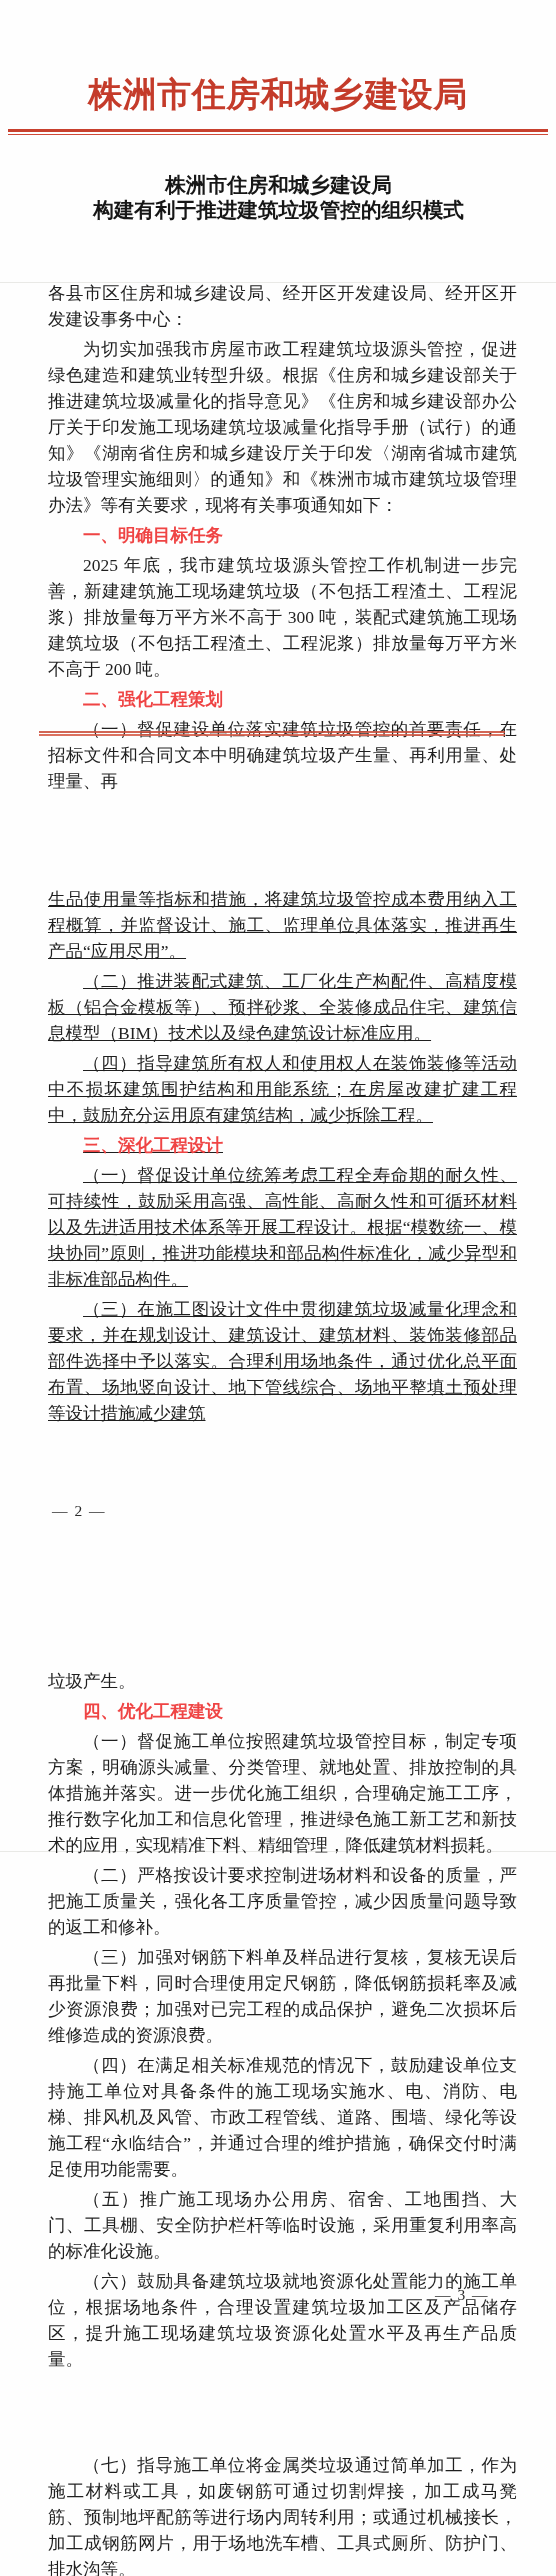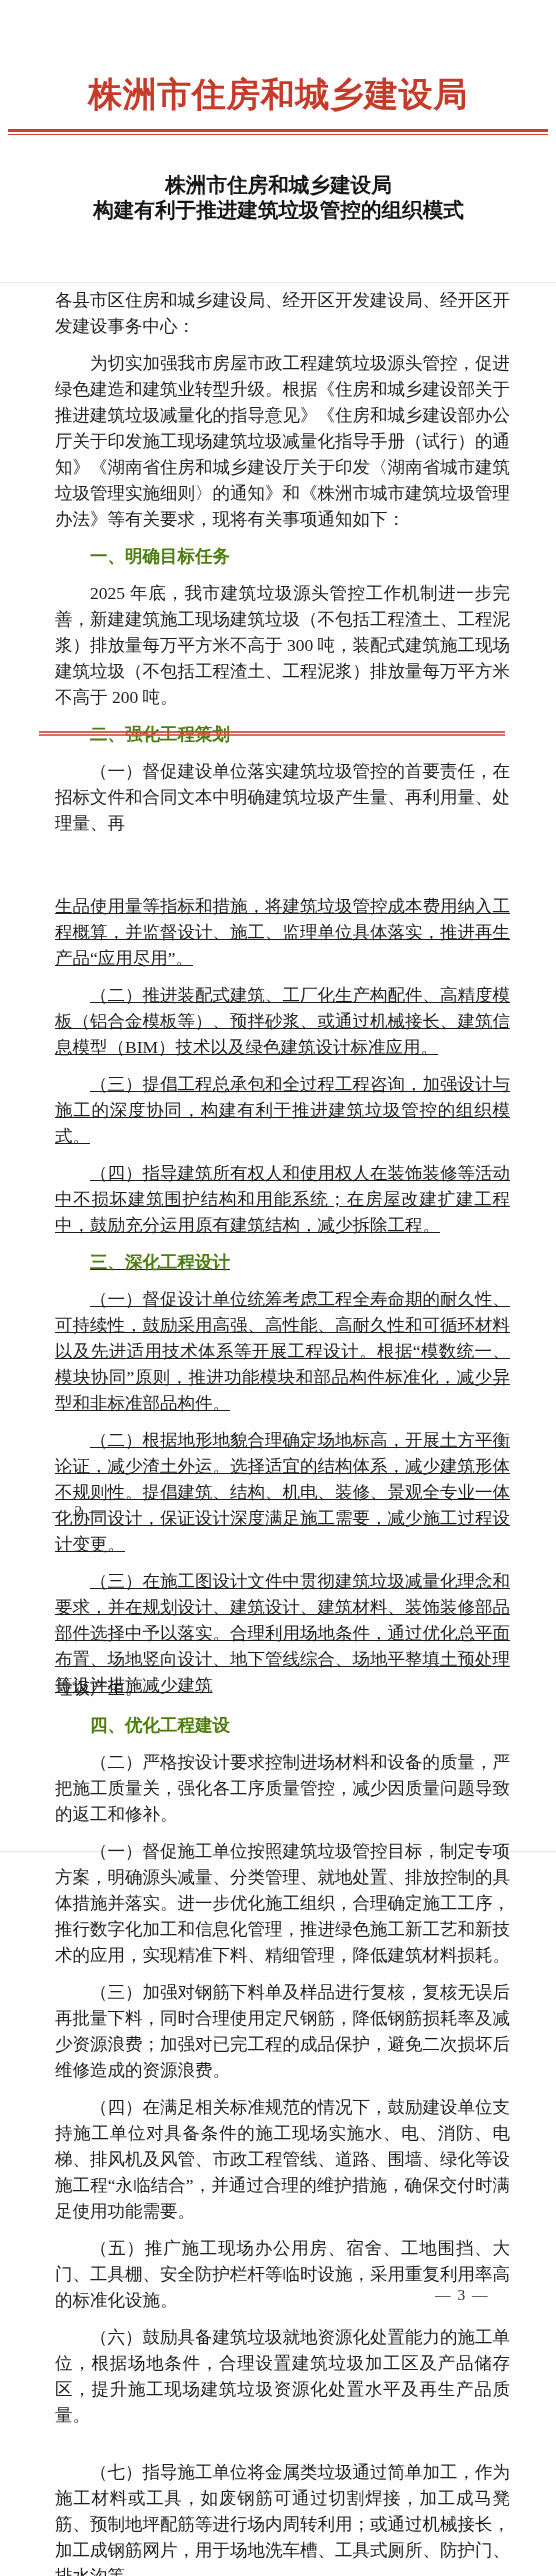--- a/index.html
+++ b/index.html
@@ -12,24 +12,24 @@
           font-family:"Liberation Serif", serif;}
   .redrule{position:absolute;top:129px;left:7.7px;right:7.7px;height:6.7px;}
   .redrule .thick{height:3.1px;background:#c8402e;}
   .redrule .thin{height:1.5px;background:#cf4a38;margin-top:1.5px;}
 
   .title{position:absolute;top:173px;left:31px;width:495px;text-align:center;
          font-size:20.6px;line-height:25px;font-weight:700;color:#161616;}
 
   .body-flow{position:absolute;left:44px;width:477px;font-size:17.5px;line-height:26px;
              text-align:justify;color:#1f1f1f;}
-  .body-flow p{margin:11px;}
+  .body-flow p{margin:4px;}
   .body-flow p.indent{text-indent:2em;}
   .body-flow p.noindent{text-indent:0;}
-  .body-flow p.heading{text-indent:2em;font-weight:700;color:#4d7c0f;
+  .body-flow p.heading{text-indent:2em;font-weight:700;color:#ef4444;
              font-family:"Liberation Sans", sans-serif;}
 
   #page1-body{top:276px;}
   #page2-body{top:882px;text-decoration:underline;}
   #page3-body{top:1664px;}
   #page4-body{top:2448px;}
 
   .edge-line{position:absolute;top:731px;left:39px;width:466px;height:5.2px;
      background:linear-gradient(#c94a36 0 2.1px, rgba(255,255,255,0) 2.1px 3.1px, #d55843 3.1px 4.6px);
      opacity:.85;}
@@ -67,35 +67,33 @@
       <p class="heading">一、明确目标任务</p>
       <p class="indent">2025 年底，我市建筑垃圾源头管控工作机制进一步完善，新建建筑施工现场建筑垃圾（不包括工程渣土、工程泥浆）排放量每万平方米不高于 300 吨，装配式建筑施工现场建筑垃圾（不包括工程渣土、工程泥浆）排放量每万平方米不高于 200 吨。</p>
       <p class="heading">二、强化工程策划</p>
       <p class="indent">（一）督促建设单位落实建筑垃圾管控的首要责任，在招标文件和合同文本中明确建筑垃圾产生量、再利用量、处理量、再</p>
     </div>
 
   <div class="edge-line"></div>
 
   <div class="body-flow" id="page2-body">
       <p class="noindent">生品使用量等指标和措施，将建筑垃圾管控成本费用纳入工程概算，并监督设计、施工、监理单位具体落实，推进再生产品“应用尽用”。</p>
-      <p class="indent">（二）推进装配式建筑、工厂化生产构配件、高精度模板（铝合金模板等）、预拌砂浆、或通过机械接长、建筑信息模型（BIM）技术以及绿色建筑设计标准应用。</p>
-      <p class="indent">（三）提倡工程总承包和全过程工程咨询，加强设计与施工的深度协同，构建有利于推进建筑垃圾管控的组织模式。</p>
+      <p class="indent">（二）推进装配式建筑、工厂化生产构配件、高精度模板（铝合金模板等）、预拌砂浆、全装修成品住宅、建筑信息模型（BIM）技术以及绿色建筑设计标准应用。</p>
       <p class="indent">（四）指导建筑所有权人和使用权人在装饰装修等活动中不损坏建筑围护结构和用能系统；在房屋改建扩建工程中，鼓励充分运用原有建筑结构，减少拆除工程。</p>
       <p class="heading">三、深化工程设计</p>
       <p class="indent">（一）督促设计单位统筹考虑工程全寿命期的耐久性、可持续性，鼓励采用高强、高性能、高耐久性和可循环材料以及先进适用技术体系等开展工程设计。根据“模数统一、模块协同”原则，推进功能模块和部品构件标准化，减少异型和非标准部品构件。</p>
-      <p class="indent">（二）根据地形地貌合理确定场地标高，开展土方平衡论证，减少渣土外运。选择适宜的结构体系，减少建筑形体不规则性。提倡建筑、结构、机电、装修、景观全专业一体化协同设计，保证设计深度满足施工需要，减少施工过程设计变更。</p>
       <p class="indent">（三）在施工图设计文件中贯彻建筑垃圾减量化理念和要求，并在规划设计、建筑设计、建筑材料、装饰装修部品部件选择中予以落实。合理利用场地条件，通过优化总平面布置、场地竖向设计、地下管线综合、场地平整填土预处理等设计措施减少建筑</p>
     </div>
   <div class="pagenum" id="pn2">— 2 —</div>
 
   <div class="body-flow" id="page3-body">
       <p class="noindent">垃圾产生。</p>
       <p class="heading">四、优化工程建设</p>
+      <p class="indent">（一）督促施工单位按照建筑垃圾管控目标，制定专项方案，明确源头减量、分类管理、就地处置、排放控制的具体措施并落实。进一步优化施工组织，合理确定施工工序，推行数字化加工和信息化管理，推进绿色施工新工艺和新技术的应用，实现精准下料、精细管理，降低建筑材料损耗。</p>
       <p class="indent">（二）严格按设计要求控制进场材料和设备的质量，严把施工质量关，强化各工序质量管控，减少因质量问题导致的返工和修补。</p>
-      <p class="indent">（一）督促施工单位按照建筑垃圾管控目标，制定专项方案，明确源头减量、分类管理、就地处置、排放控制的具体措施并落实。进一步优化施工组织，合理确定施工工序，推行数字化加工和信息化管理，推进绿色施工新工艺和新技术的应用，实现精准下料、精细管理，降低建筑材料损耗。</p>
       <p class="indent">（三）加强对钢筋下料单及样品进行复核，复核无误后再批量下料，同时合理使用定尺钢筋，降低钢筋损耗率及减少资源浪费；加强对已完工程的成品保护，避免二次损坏后维修造成的资源浪费。</p>
       <p class="indent">（四）在满足相关标准规范的情况下，鼓励建设单位支持施工单位对具备条件的施工现场实施水、电、消防、电梯、排风机及风管、市政工程管线、道路、围墙、绿化等设施工程“永临结合”，并通过合理的维护措施，确保交付时满足使用功能需要。</p>
       <p class="indent">（五）推广施工现场办公用房、宿舍、工地围挡、大门、工具棚、安全防护栏杆等临时设施，采用重复利用率高的标准化设施。</p>
       <p class="indent">（六）鼓励具备建筑垃圾就地资源化处置能力的施工单位，根据场地条件，合理设置建筑垃圾加工区及产品储存区，提升施工现场建筑垃圾资源化处置水平及再生产品质量。</p>
     </div>
   <div class="pagenum" id="pn3">— 3 —</div>
 
   <div class="body-flow" id="page4-body">
       <p class="indent">（七）指导施工单位将金属类垃圾通过简单加工，作为施工材料或工具，如废钢筋可通过切割焊接，加工成马凳筋、预制地坪配筋等进行场内周转利用；或通过机械接长，加工成钢筋网片，用于场地洗车槽、工具式厕所、防护门、排水沟等。</p>
       <p class="indent">（八）督促施工单位制定施工现场建筑垃圾分类收集、分类存放、分类利用、分类外运管理制度；配置建筑垃圾分类设施并设置标识标牌，设施应采用可重复利用的材料建造；采用人工、机械相结合的方法科学收集，提升收集效率；易飞扬的垃圾堆放池应封闭。</p>

